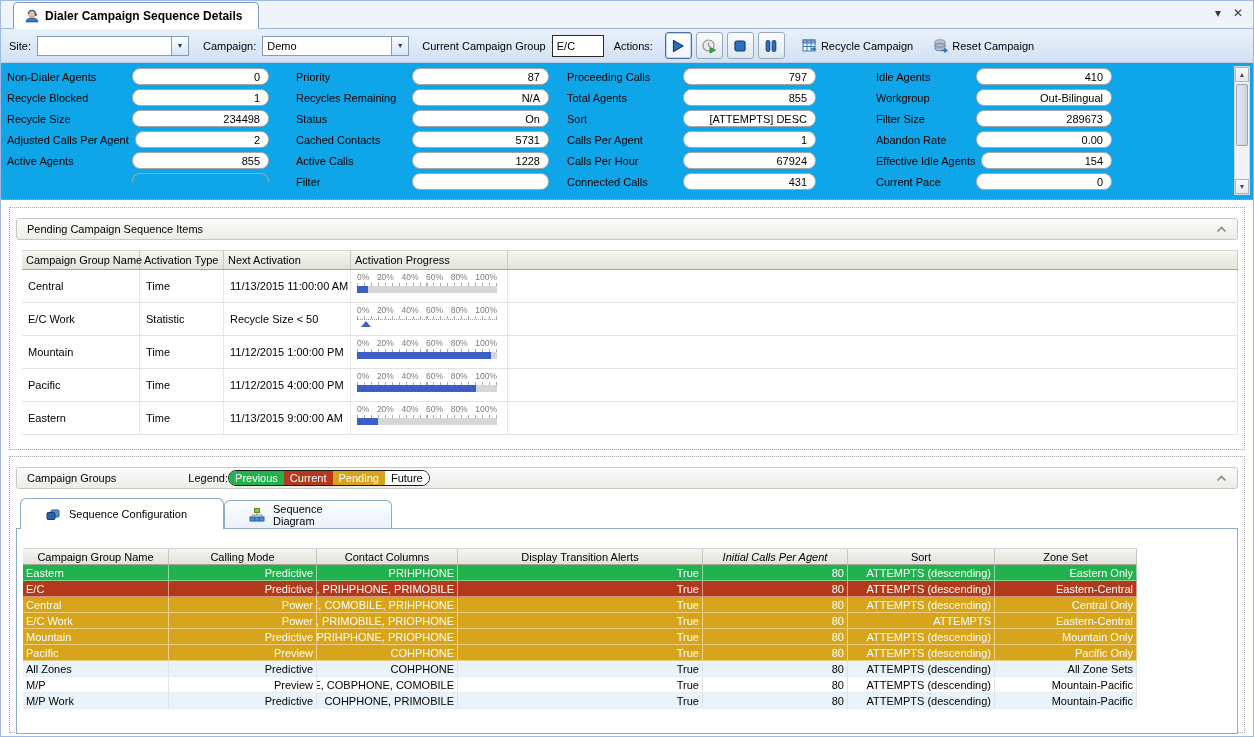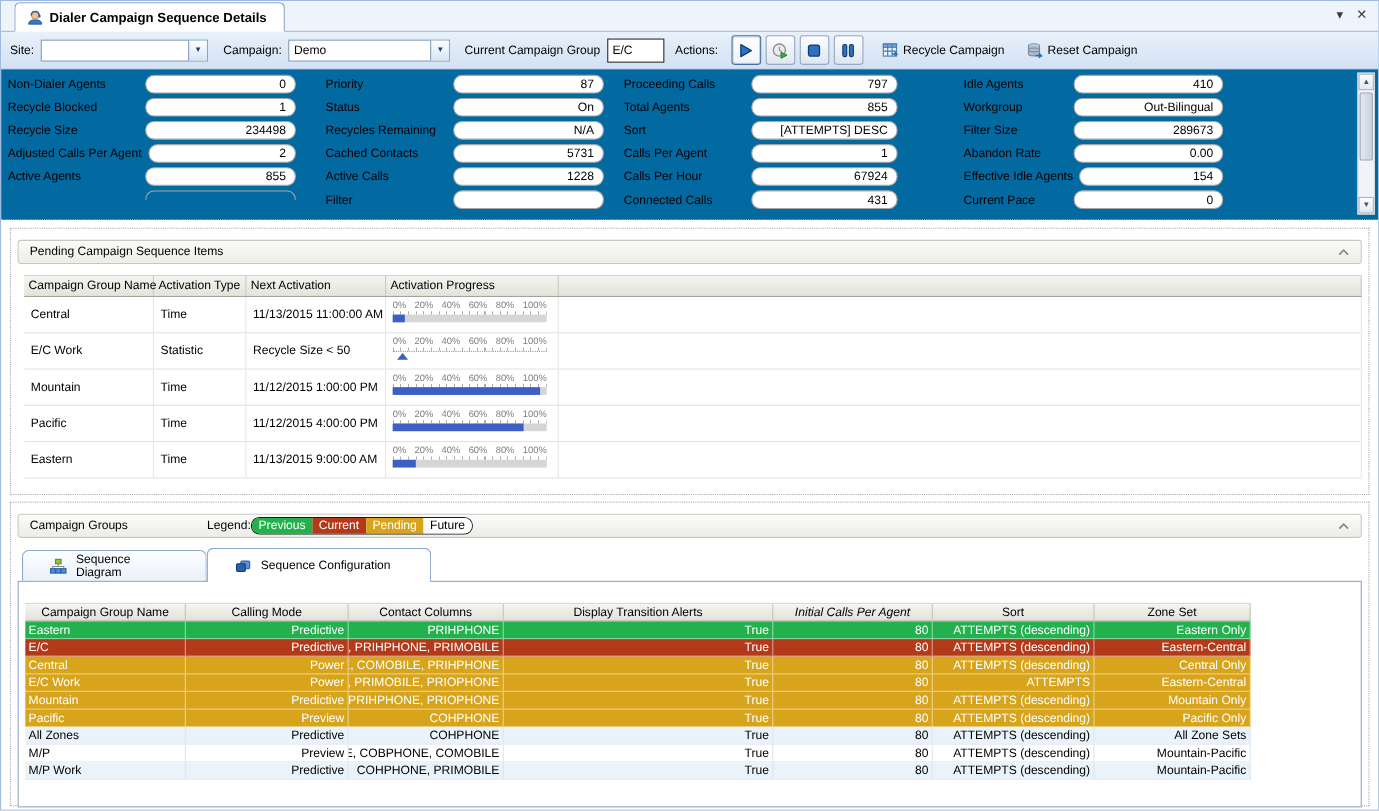--- a/index.html
+++ b/index.html
@@ -39,21 +39,21 @@
   .act-btn { width:27px; height:27px; margin-right:4px; border:1px solid #98A8BD;
     border-radius:3px; background:linear-gradient(#FDFDFE,#DDE6F1);
     display:flex; align-items:center; justify-content:center; }
   .act-btn.pressed { border:1px solid #4E6E9E; background:linear-gradient(#FFFFFF,#EFF4FA);
     box-shadow:inset 0 0 0 1px #C4D4E8; }
   .tool-link { display:flex; align-items:center; gap:3px; padding:3px 4px;
     border:1px solid transparent; border-radius:3px; white-space:nowrap; }
 
   
   .stats-panel { position:absolute; top:62px; left:0; right:0; height:137px;
-    background:#0369a1; overflow:hidden; border-bottom:1px dotted #A9A9A9; }
+    background:#0ea5e9; overflow:hidden; border-bottom:1px dotted #A9A9A9; }
   .stats-col { position:absolute; top:5px; display:flex; flex-direction:column; gap:4px; }
   .stat-row { display:flex; align-items:center; height:17px; }
   .stat-label { flex:1; white-space:nowrap; padding-right:6px; }
   .stat-box { height:17px; background:#fff; border:1px solid #A6A6A6; border-radius:8px;
     display:flex; align-items:center; justify-content:flex-end; padding:0 8px;
     overflow:hidden; white-space:nowrap; }
   .partial-box { height:9px; border:1px solid #A6A6A6; border-bottom:none;
     border-radius:8px 8px 0 0; }
   
   .vscroll { position:absolute; right:3px; top:3px; bottom:4px; width:16px;
@@ -245,26 +245,26 @@
           <span class="stat-box" style="width: 137px;">855</span>
         </div>
         <div class="partial-box" style="width: 137px; margin-left: auto;"></div>
       </div>
     <div class="stats-col" style="left:295px; width:253px;">
         <div class="stat-row">
           <span class="stat-label">Priority</span>
           <span class="stat-box" style="width: 137px;">87</span>
         </div>
         <div class="stat-row">
+          <span class="stat-label">Recycles Remaining</span>
+          <span class="stat-box" style="width: 137px;">N/A</span>
+        </div>
+        <div class="stat-row">
           <span class="stat-label">Status</span>
           <span class="stat-box" style="width: 137px;">On</span>
-        </div>
-        <div class="stat-row">
-          <span class="stat-label">Recycles Remaining</span>
-          <span class="stat-box" style="width: 137px;">N/A</span>
         </div>
         <div class="stat-row">
           <span class="stat-label">Cached Contacts</span>
           <span class="stat-box" style="width: 137px;">5731</span>
         </div>
         <div class="stat-row">
           <span class="stat-label">Active Calls</span>
           <span class="stat-box" style="width: 137px;">1228</span>
         </div>
         <div class="stat-row">
@@ -473,40 +473,40 @@
           <span class="chip" style="background: rgb(255, 255, 255); color: rgb(0, 0, 0);">Future</span>
         </span>
       <span class="chev">
         <svg width="11" height="7" viewBox="0 0 11 7">
             <path d="M1.5 5.5 L5.5 1.5 L9.5 5.5" fill="none" stroke="#8A8A82" stroke-width="1.6"></path>
           </svg>
       </span>
     </div>
 
     <div class="tabs">
+      <div class="tab active" style="width:204px;">
+        <span class="icon16">
+          <svg width="16" height="16" viewBox="0 0 16 16">
+            <rect x="6" y="4" width="8" height="7" rx="1" fill="#5B8FD0" stroke="#2B5FA8"></rect>
+            <rect x="2" y="6.5" width="8" height="7" rx="1" fill="#2B5FA8" stroke="#173E75"></rect>
+          </svg>
+        </span>
+        <span>Sequence Configuration</span>
+      </div>
       <div class="tab" style="width:168px; height:28px;">
         <span class="icon16">
           <svg width="16" height="16" viewBox="0 0 16 16">
             <rect x="5.5" y="1.5" width="5" height="4" fill="#8DC63F" stroke="#5E8A25"></rect>
             <path d="M8 5.5 V8 M3 10 V8 H13 V10" fill="none" stroke="#8E8E8E"></path>
             <rect x="1" y="10" width="4.4" height="4" fill="#4A90D9" stroke="#2B5FA8"></rect>
             <rect x="5.8" y="10" width="4.4" height="4" fill="#4A90D9" stroke="#2B5FA8"></rect>
             <rect x="10.6" y="10" width="4.4" height="4" fill="#4A90D9" stroke="#2B5FA8"></rect>
           </svg>
         </span>
         <span>Sequence Diagram</span>
-      </div>
-      <div class="tab active" style="width:204px;">
-        <span class="icon16">
-          <svg width="16" height="16" viewBox="0 0 16 16">
-            <rect x="6" y="4" width="8" height="7" rx="1" fill="#5B8FD0" stroke="#2B5FA8"></rect>
-            <rect x="2" y="6.5" width="8" height="7" rx="1" fill="#2B5FA8" stroke="#173E75"></rect>
-          </svg>
-        </span>
-        <span>Sequence Configuration</span>
       </div>
     </div>
 
     <div class="tab-content">
       <div class="gtable">
         <div class="gt-head" id="gt-head">
             <div class="hc" style="width: 146px;">Campaign Group Name</div>
             <div class="hc" style="width: 148px;">Calling Mode</div>
             <div class="hc" style="width: 141px;">Contact Columns</div>
             <div class="hc" style="width: 245px;">Display Transition Alerts</div>

